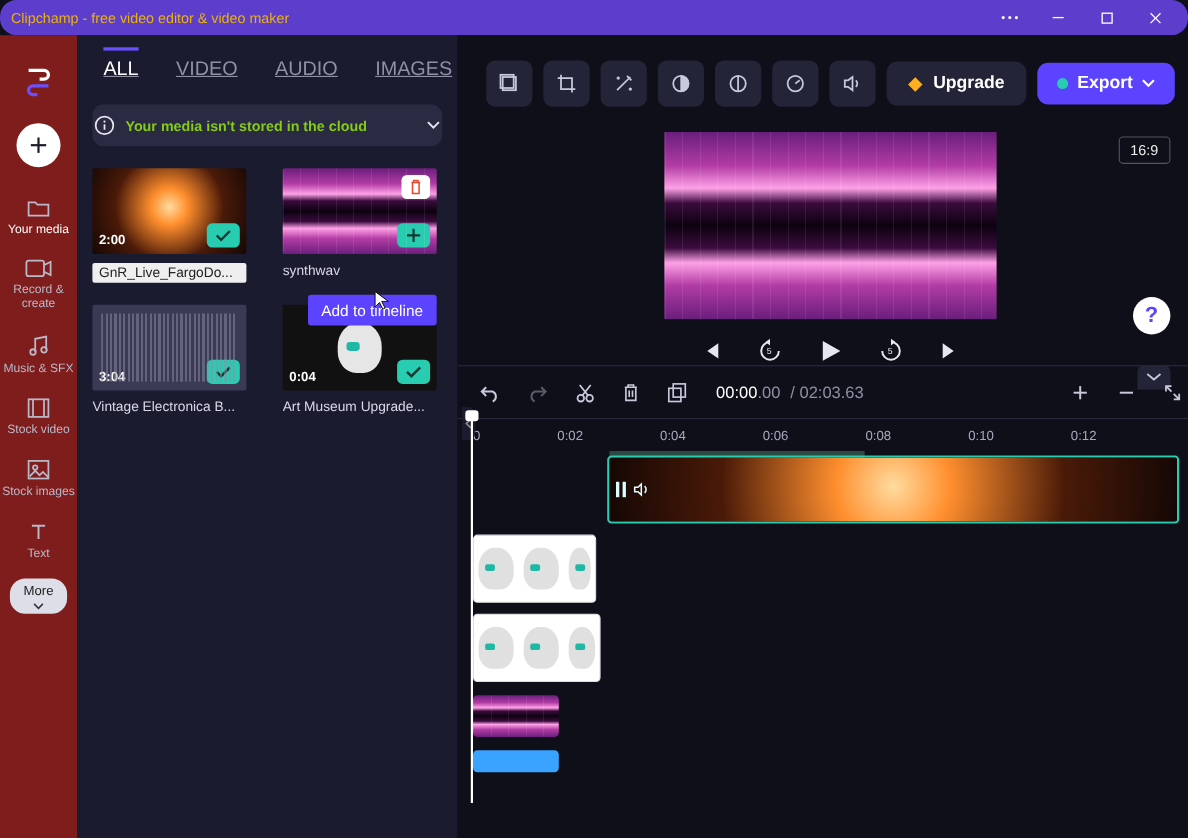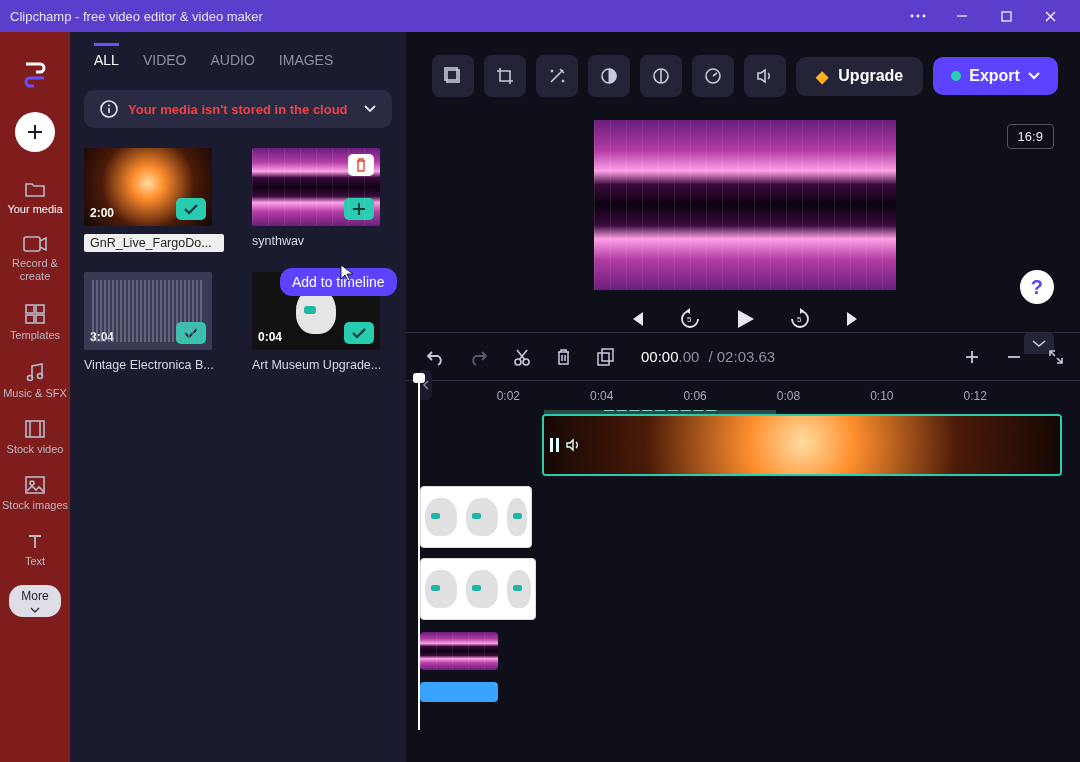--- a/index.html
+++ b/index.html
@@ -1,42 +1,42 @@
 <!DOCTYPE html>
 <html><head>
 <meta charset="utf-8">
 <style>
   * { box-sizing: border-box; margin: 0; padding: 0; font-family: "Segoe UI", Arial, sans-serif; }
   body { width: 1080px; height: 762px; background: #0f0f1a; overflow: hidden; position: relative; color: #fff; }
 
   
-  .titlebar { height: 32px; background: #5d3dcc; display: flex; align-items: center; padding: 0 8px; font-size: 13px; color: #e5e5e5; }
+  .titlebar { height: 32px; background: #5d3dcc; display: flex; align-items: center; padding: 0 8px; font-size: 13px; color: #eab308; border-radius: 15px; }
   .titlebar .title-text { flex: 1; padding-left: 2px; }
   .titlebar .win-btn { width: 44px; height: 32px; display: flex; align-items: center; justify-content: center; cursor: pointer; }
 
   
   .app { display: flex; height: 730px; }
   .sidebar { width: 76px; background: #7f1d1d; display: flex; flex-direction: column; align-items: center; padding-top: 24px; gap: 4px; }
   .logo-box { width: 38px; height: 38px; display: flex; align-items: center; justify-content: center; margin-bottom: 14px; }
   .round-add { width: 40px; height: 40px; border-radius: 50%; background: #fff; display: flex; align-items: center; justify-content: center; margin-bottom: 16px; cursor: pointer; }
   .round-add svg { stroke: #1b1b2a; }
   .side-item { display: flex; flex-direction: column; align-items: center; gap: 5px; font-size: 11px; color: #b9b9c9; width: 70px; padding: 8px 0; cursor: pointer; text-align: center; line-height: 1.2; }
   .side-item svg { stroke: #b9b9c9; fill: none; }
   .side-item.active { color: #fff; }
   .more-pill { margin-top: 4px; background: #dedee8; color: #222; border-radius: 14px; padding: 4px 12px; font-size: 12px; display: flex; align-items: center; gap: 4px; cursor: pointer; flex-direction: column; }
 
   .panel { width: 346px; background: #1b1b2f; padding: 20px 14px 0 14px; position: relative; }
-  .tabs { display: flex; gap: 24px; padding: 0 10px 14px 10px; font-size: 14px; color: #8f8fa5; }
+  .tabs { display: flex; gap: 34px; padding: 0 10px 14px 10px; font-size: 18px; color: #8f8fa5; text-decoration: underline; }
   .tab { cursor: pointer; padding-bottom: 8px; }
   .tab.active { color: #fff; border-top: 3px solid #6850ff; padding-top: 6px; margin-top: -9px; }
-  .notice-bar { background: #2a2a42; border-radius: 10px; padding: 10px 16px; display: flex; align-items: center; gap: 10px; color: #ef4444; font-size: 13px; font-weight: 600; cursor: pointer; }
+  .notice-bar { background: #2a2a42; border-radius: 10px; padding: 10px 2px; display: flex; align-items: center; gap: 10px; color: #84cc16; font-size: 13px; font-weight: 600; cursor: pointer; }
   .notice-bar .chev { margin-left: auto; }
   .media-grid { display: grid; grid-template-columns: 1fr 1fr; gap: 20px 28px; margin-top: 20px; }
   .media-card { width: 140px; }
-  .thumb { position: relative; width: 128px; height: 78px; background: #24243a; border-radius: 2px; overflow: hidden; }
+  .thumb { position: relative; width: 140px; height: 78px; background: #24243a; border-radius: 2px; overflow: hidden; }
   .thumb .dur { position: absolute; left: 6px; bottom: 6px; font-size: 12px; font-weight: 700; color: #fff; }
   .thumb .ok-chip, .thumb .add-chip { position: absolute; right: 6px; bottom: 6px; width: 30px; height: 22px; border-radius: 5px; background: #28cdb1; display: flex; align-items: center; justify-content: center; cursor: pointer; }
   .thumb .del-chip { position: absolute; right: 6px; top: 6px; width: 26px; height: 22px; border-radius: 5px; background: #fff; display: flex; align-items: center; justify-content: center; cursor: pointer; }
   .thumb .del-chip svg { stroke: #e8462e; }
   .media-name { font-size: 12.5px; color: #d8d8e6; margin-top: 8px; white-space: nowrap; overflow: hidden; text-overflow: ellipsis; max-width: 140px; }
   .media-name.boxed { background: #efefef; color: #222; padding: 2px 6px; border-radius: 2px; }
 
   
   .synth { background: linear-gradient(180deg,#6a1e7d 0%, #b23ca4 18%, #ffa1e7 30%, #3b0b3d 38%, #0c0210 50%, #3b0b3d 62%, #ffa1e7 70%, #b23ca4 82%, #6a1e7d 100%); position: relative; }
   .synth::after { content:""; position:absolute; inset:0; background: repeating-linear-gradient(90deg, rgba(255,255,255,.08) 0 1px, transparent 1px 16px); }
@@ -144,29 +144,20 @@
           <path d="M2 4 h6 l2 2 h10 v10 h-18 z" stroke-width="1.6"></path>
         </svg>
       <span>Your media</span>
     </div>
     <div class="side-item">
       <svg width="24" height="16">
           <rect x="1" y="1" width="16" height="14" rx="2" stroke-width="1.6"></rect>
           <path d="M17 5 l6 -3 v12 l-6 -3" stroke-width="1.6"></path>
         </svg>
       <span>Record &amp; create</span>
-    </div>
-    <div class="side-item">
-      <svg width="20" height="20">
-          <rect x="1" y="1" width="8" height="8" stroke-width="1.6"></rect>
-          <rect x="11" y="1" width="8" height="8" stroke-width="1.6"></rect>
-          <rect x="1" y="11" width="8" height="8" stroke-width="1.6"></rect>
-          <rect x="11" y="11" width="8" height="8" stroke-width="1.6"></rect>
-        </svg>
-      <span>Templates</span>
     </div>
     <div class="side-item">
       <svg width="20" height="20">
           <path d="M7 16 V4 l10 -2 v12" stroke-width="1.6"></path>
           <circle cx="5" cy="16" r="2.5" stroke-width="1.6"></circle>
           <circle cx="15" cy="14" r="2.5" stroke-width="1.6"></circle>
         </svg>
       <span>Music &amp; SFX</span>
     </div>
     <div class="side-item">
@@ -267,21 +258,21 @@
           <div class="ok-chip">
               <svg width="14" height="10">
                 <path d="M1 5 l4 4 l8 -8" fill="none" stroke="#0d3b34" stroke-width="2.2"></path>
               </svg>
             </div>
         </div>
         <div class="media-name">Art Museum Upgrade...</div>
       </div>
     </div>
 
-    <div class="tooltip" style="left:210px; top:236px;border-radius:12px;">Add to timeline</div>
+    <div class="tooltip" style="left:210px; top:236px;">Add to timeline</div>
     <svg class="cursor-arrow" style="left:270px; top:232px;" width="14" height="18">
         <path d="M1 1 l0 14 l4 -4 l3 6 l2 -1 l-3 -6 l6 0 z" fill="#fff" stroke="#000" stroke-width="0.8"></path>
       </svg>
   </div>
 
   <div class="editor">
     <div class="toolbar">
       <div class="tool-btn">
           <svg width="18" height="18">
             <rect x="3" y="3" width="12" height="12" stroke-width="1.6"></rect>

